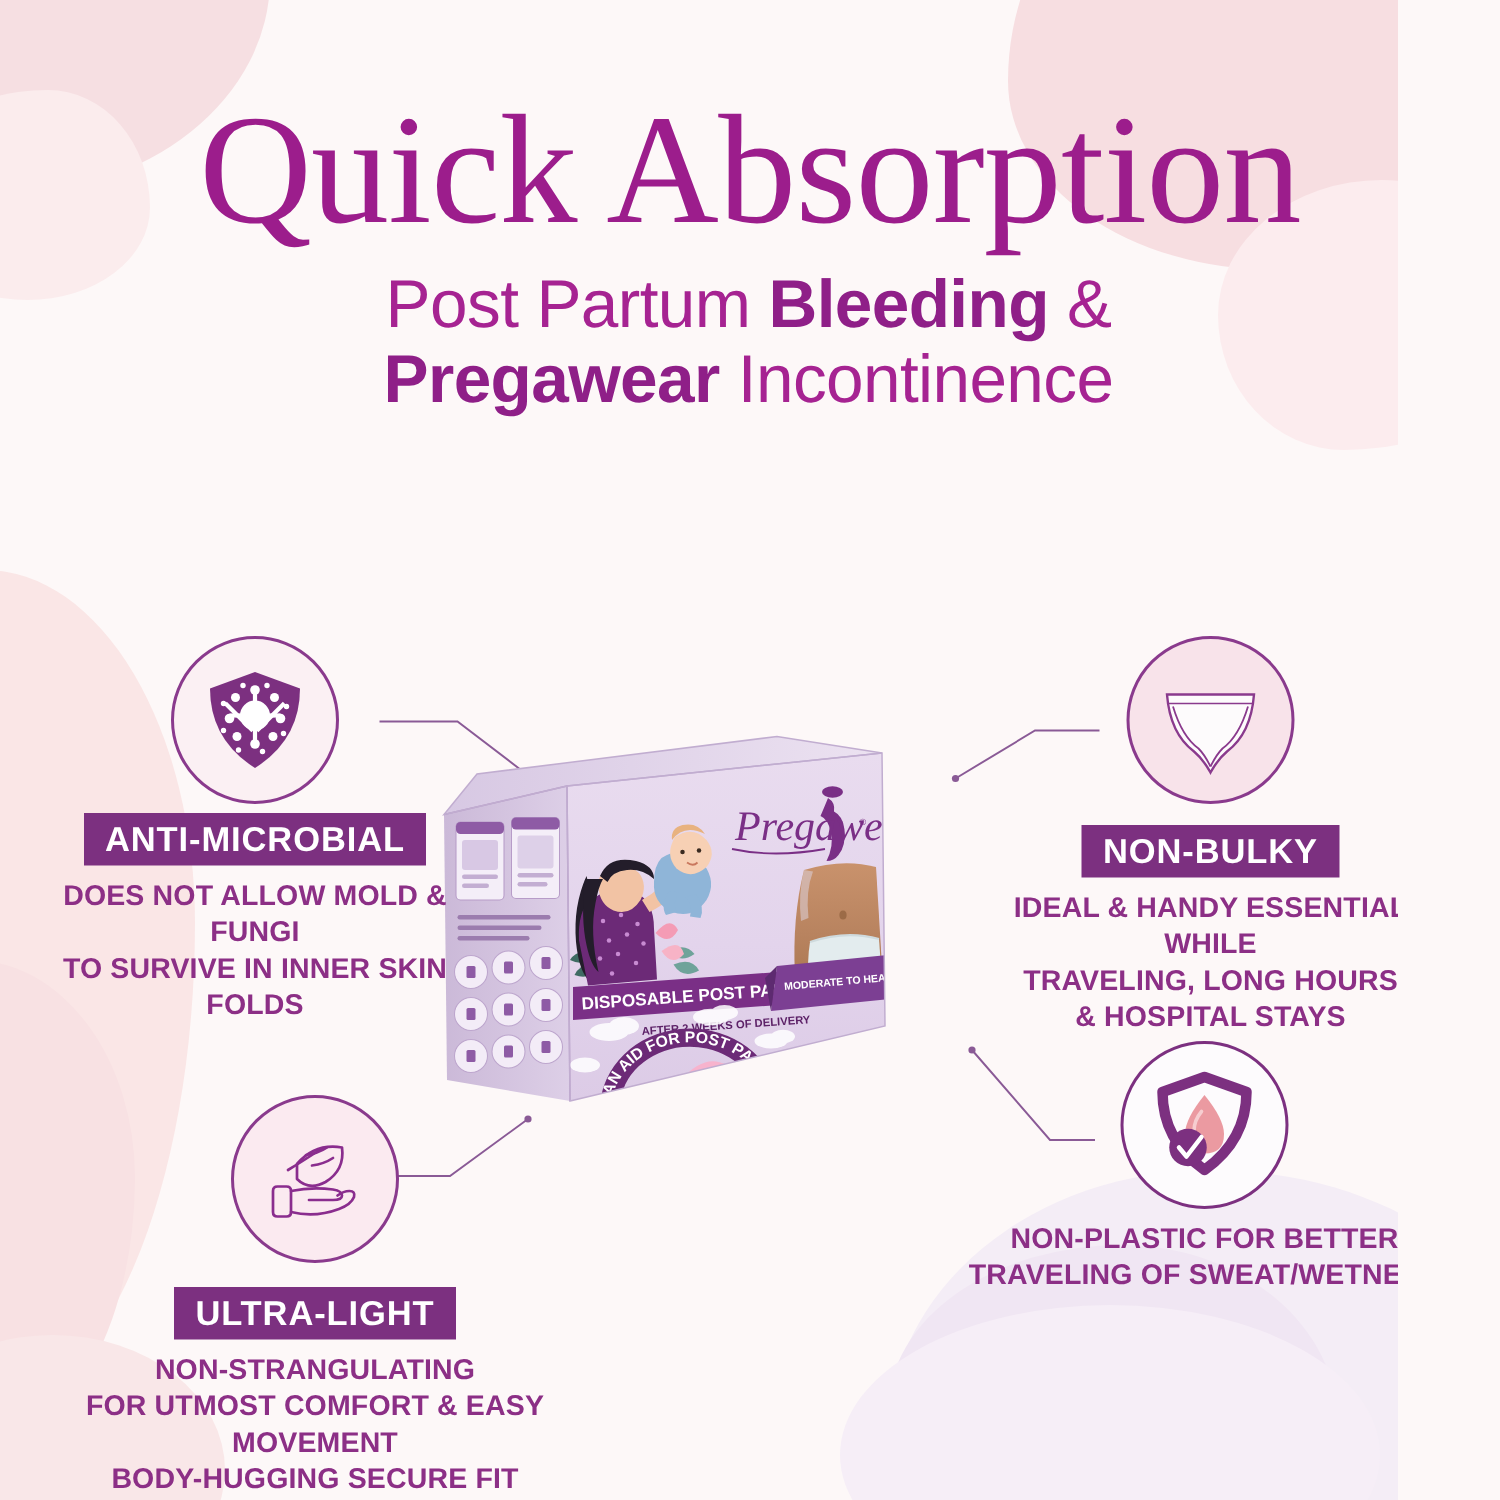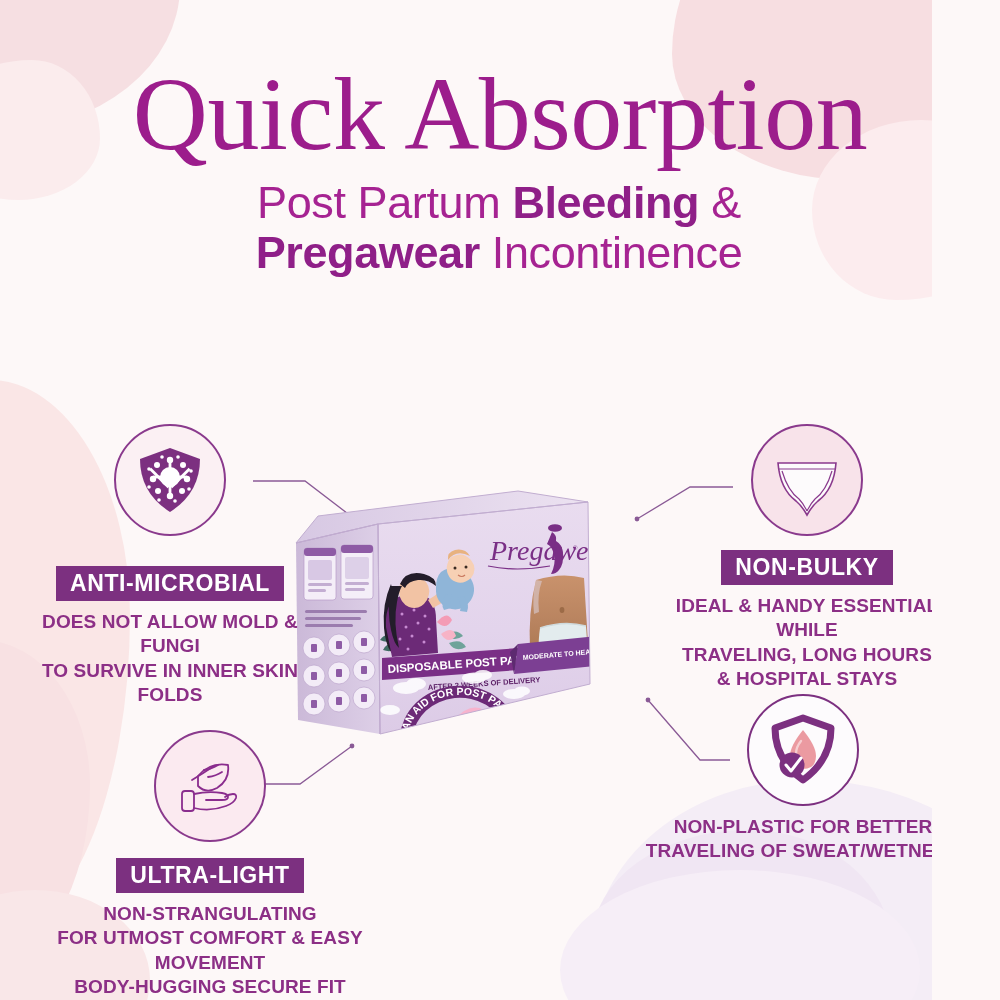--- a/index.html
+++ b/index.html
@@ -85,21 +85,21 @@
   .f-anti    {left:20px;  top:424px;  width:300px;}
   .f-bulky   {left:652px; top:424px;  width:310px;}
   .f-ultra   {left:20px;  top:730px;  width:380px;}
   .f-hydro   {left:638px; top:694px;  width:330px;}
 
   .f-anti  .icon-circle{width:112px;height:112px;border:2.5px solid #8a3a8d;background:#fbf0f3;}
   .f-bulky .icon-circle{width:112px;height:112px;border:2.5px solid #8a3a8d;background:#f8e3ea;}
   .f-ultra .icon-circle{width:112px;height:112px;border:2.5px solid #8a3a8d;background:#fbeaf0;}
   .f-hydro .icon-circle{width:112px;height:112px;border:2.5px solid #7c3080;background:#fdfbfd;}
 
-  .f-anti  .badge-row{margin-top:30px;}
+  .f-anti  .badge-row{margin-top:6px;}
   .f-bulky .badge-row{margin-top:14px;}
   .f-ultra .badge-row{margin-top:16px;}
   .f-hydro .badge-row{margin-top:14px;}
 
   
   .connectors{position:absolute;inset:0;z-index:3;}
 
   
   .product{position:absolute;left:278px;top:488px;width:400px;height:300px;z-index:5;}
 </style>

